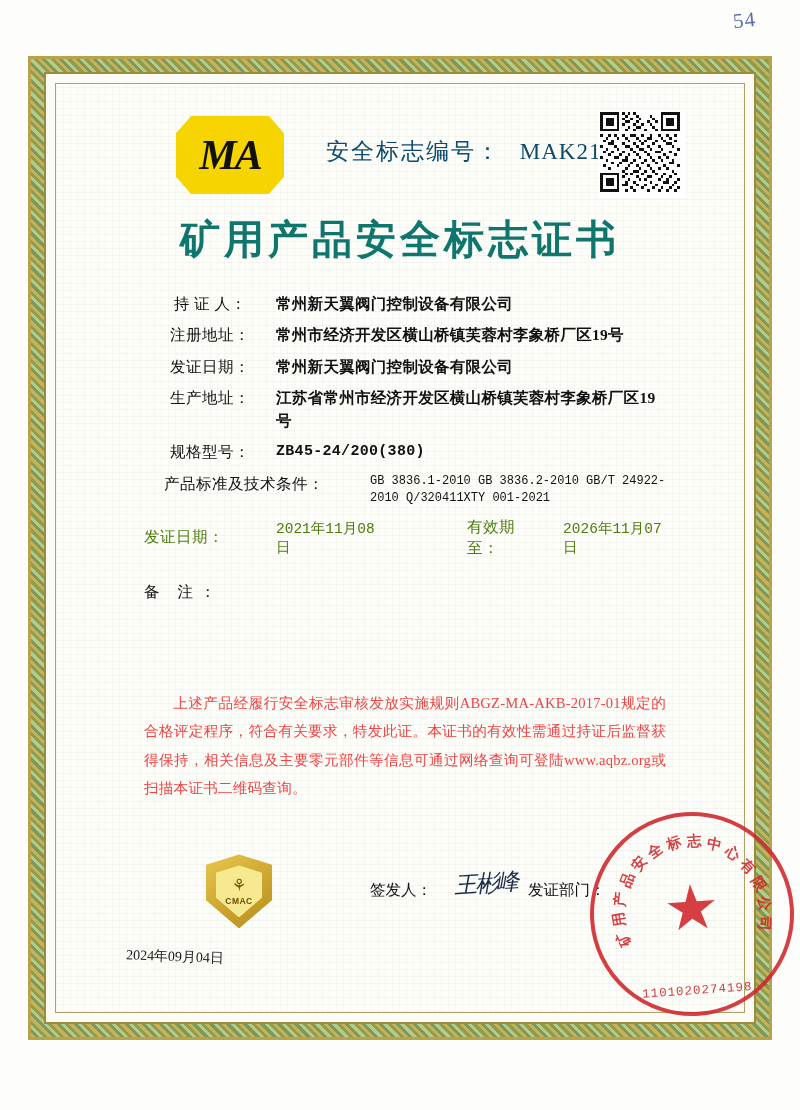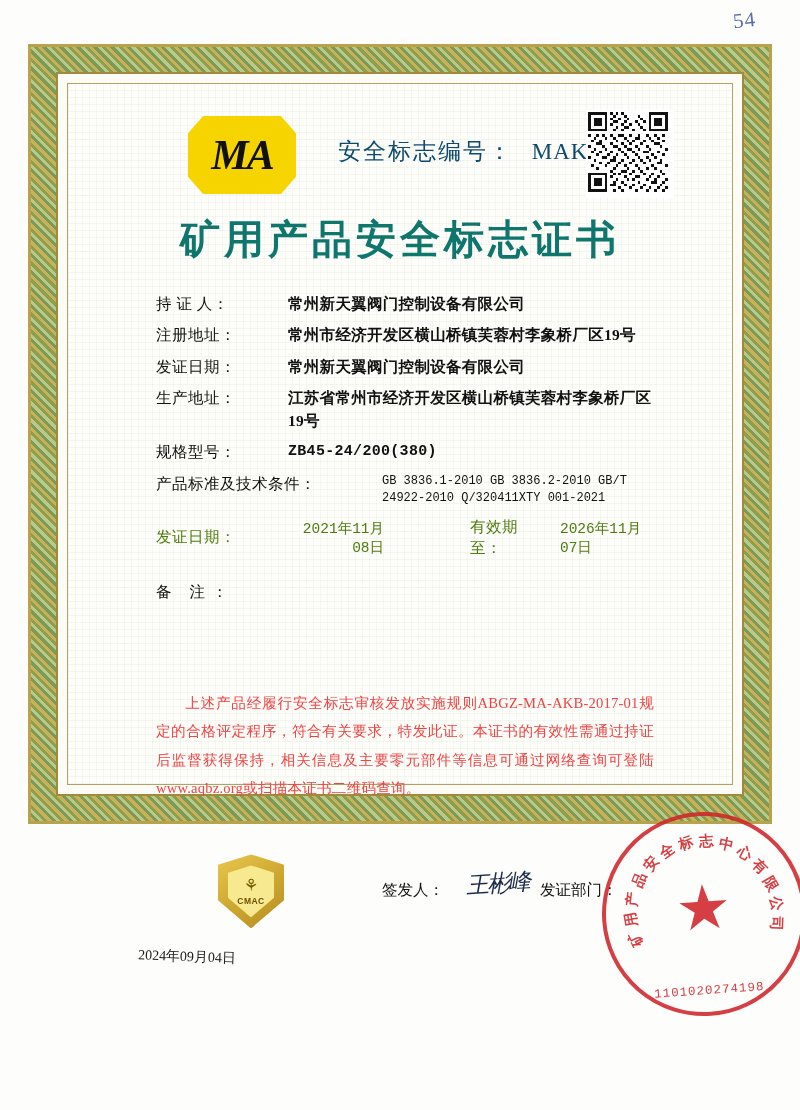--- a/index.html
+++ b/index.html
@@ -31,32 +31,32 @@
     font-size: 21px;
     color: #5a6fa5;
     transform: rotate(-6deg);
     letter-spacing: 1px;
   }
 
   
   .frame-outer {
     position: absolute;
     left: 28px;
-    top: 44px;
+    top: 56px;
     width: 744px;
-    height: 780px;
+    height: 984px;
     border: 3px solid #b8a24a;
     background:
       repeating-linear-gradient(45deg,
         #c9b05a 0px, #c9b05a 3px,
         #7c9a57 3px, #7c9a57 6px,
         #b9c98a 6px, #b9c98a 9px,
         #8d9e4e 9px, #8d9e4e 12px);
     box-sizing: border-box;
-    padding: 25px;
+    padding: 13px;
   }
   .frame-mid {
     width: 100%;
     height: 100%;
     border: 2px solid #a08b3d;
     box-sizing: border-box;
     background: #fcfbf6;
     padding: 9px;
   }
   .frame-inner {
@@ -155,20 +155,21 @@
     margin-bottom: 9px;
     font-family: "Liberation Serif", serif;
     font-size: 15.5px;
     color: #111;
     line-height: 1.45;
   }
   .field-label {
     width: 132px;
     flex: none;
     letter-spacing: 0.5px;
+    text-align: center;
   }
   .field-label.wide {
     width: 200px;
   }
   .field-value {
     flex: 1;
     font-weight: bold;
     letter-spacing: 0.3px;
   }
   .field-value.normal { font-weight: normal; }
@@ -187,21 +188,21 @@
 
   .date-row {
     display: flex;
     align-items: center;
     margin-bottom: 23px;
     font-family: "Liberation Serif", serif;
     font-size: 15.5px;
     color: #4d7c0f;
   }
   .date-row .lbl { width: 132px; flex: none; letter-spacing: 0.5px;}
-  .date-row .val { font-family: "Liberation Mono", monospace; font-size: 14.5px; text-align: right; }
+  .date-row .val { font-family: "Liberation Mono", monospace; font-size: 14.5px; }
   .date-row .lbl2 { margin-left: 86px; letter-spacing: 0.5px; }
   .date-row .val2 { margin-left: 22px; font-family: "Liberation Mono", monospace; font-size: 14.5px; }
 
   .remark-row {
     display: flex;
     margin-top: 12px;
     font-family: "Liberation Serif", serif;
     font-size: 15.5px;
     color: #111;
   }

